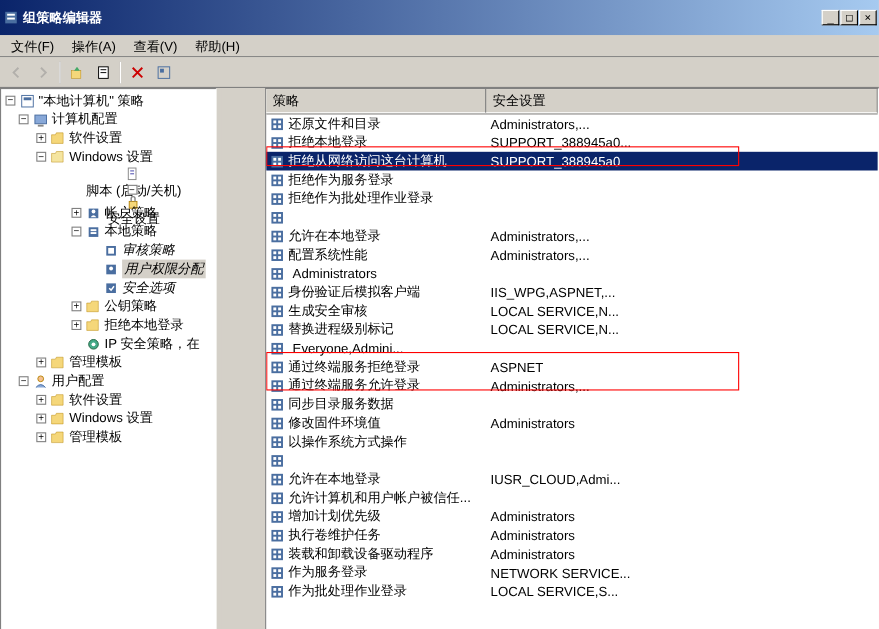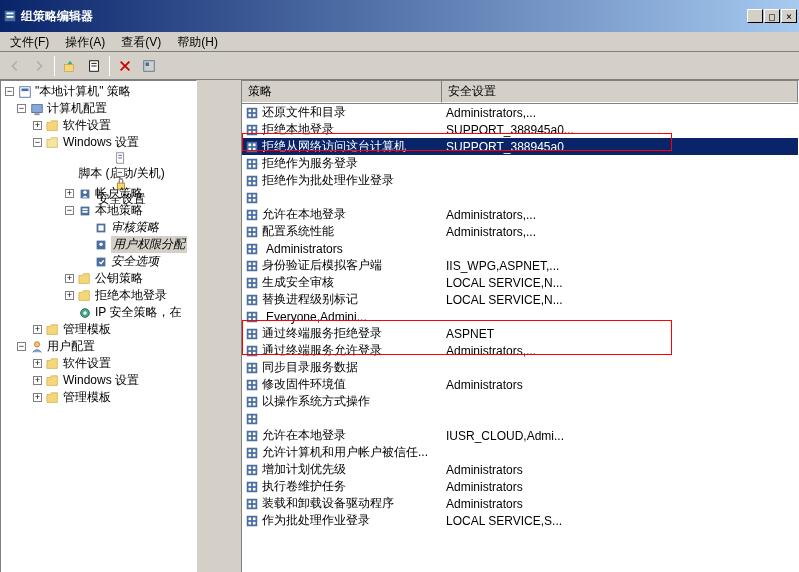--- a/index.html
+++ b/index.html
@@ -630,20 +630,33 @@
         <div class="list-row">
           <span class="row-icon">
             <svg width="14" height="14" viewBox="0 0 16 16">
               <rect x="2" y="2" width="12" height="12" fill="#4a6ea0"></rect>
               <rect x="4" y="4" width="3" height="3" fill="#fff"></rect>
               <rect x="9" y="4" width="3" height="3" fill="#fff"></rect>
               <rect x="4" y="9" width="3" height="3" fill="#fff"></rect>
               <rect x="9" y="9" width="3" height="3" fill="#fff"></rect>
             </svg>
           </span>
+          <span class="row-policy">作为服务登录</span>
+          <span class="row-security">NETWORK SERVICE...</span>
+        </div>
+        <div class="list-row">
+          <span class="row-icon">
+            <svg width="14" height="14" viewBox="0 0 16 16">
+              <rect x="2" y="2" width="12" height="12" fill="#4a6ea0"></rect>
+              <rect x="4" y="4" width="3" height="3" fill="#fff"></rect>
+              <rect x="9" y="4" width="3" height="3" fill="#fff"></rect>
+              <rect x="4" y="9" width="3" height="3" fill="#fff"></rect>
+              <rect x="9" y="9" width="3" height="3" fill="#fff"></rect>
+            </svg>
+          </span>
           <span class="row-policy">作为批处理作业登录</span>
           <span class="row-security">LOCAL SERVICE,S...</span>
         </div>
       </div>
     <div class="red-box" style="left:0; top:52px; width:430px; height:18px;"></div>
     <div class="red-box" style="left:0; top:239px; width:430px; height:35px;"></div>
   </div>
 </div>
 
 </body></html>

